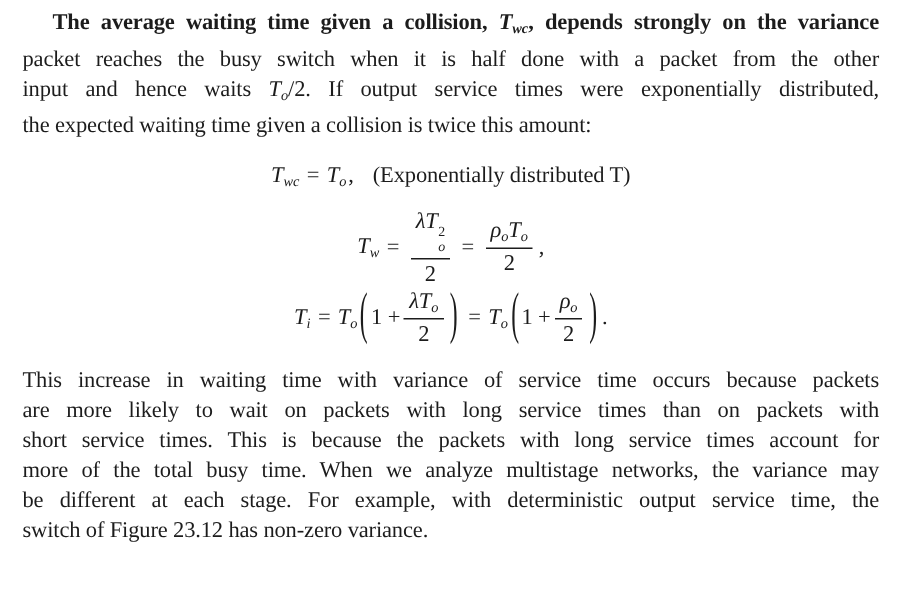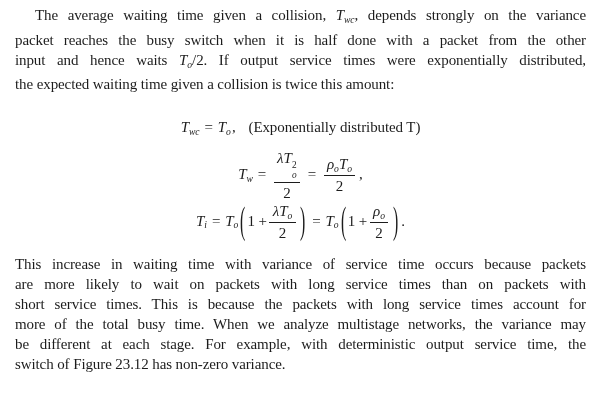--- a/index.html
+++ b/index.html
@@ -6,24 +6,24 @@
   body{
     width:602px;height:410px;box-sizing:border-box;
     padding:5px 16px 0 15px;
     background:#ffffff;color:#1c1c1c;
     font-family:"Liberation Serif","DejaVu Serif",serif;
     font-size:15px;line-height:20px;letter-spacing:-0.1px;
     overflow:hidden;
   }
   .tl{display:block;}
   .jl{text-align:justify;text-align-last:justify;}
-  .il{text-indent:20px;}
+  .il{text-indent:20px;font-weight:bold;}
   .mi{font-style:italic;}
   .ms{font-style:italic;font-size:0.64em;vertical-align:-0.28em;letter-spacing:0;}
-  .eqblock{margin:23px 0 11px;text-align:center;}
+  .eqblock{margin:13px 0 11px;text-align:center;}
   .eqline{display:block;text-align:center;}
   .eq-first{margin-bottom:7px;}
   .rel{margin:0 0.33em;}
   .eqnote{margin-left:0.85em;}
   .frac{display:inline-flex;flex-direction:column;align-items:center;vertical-align:middle;margin:0 0.18em;}
   .fnum,.fden{line-height:1.22;padding:0 0.22em;}
   .fbar{align-self:stretch;height:0;border-top:1.3px solid #1c1c1c;margin:1px 0;}
   .stk{display:inline-flex;flex-direction:column;align-items:flex-start;font-size:0.62em;line-height:1.12;vertical-align:-0.5em;margin-left:0.04em;letter-spacing:0;}
   .bp{display:inline-block;transform:scaleY(2.55) scaleX(1.05);transform-origin:center 52%;margin:0 0.14em;}
   .tail{margin-left:0.08em;}

